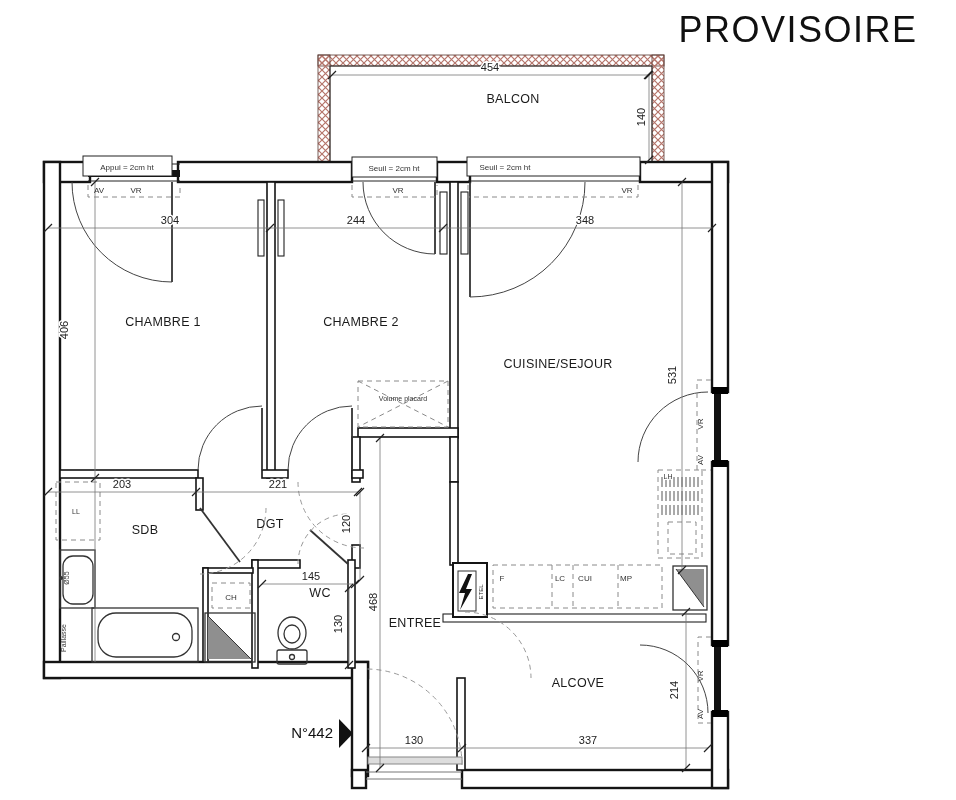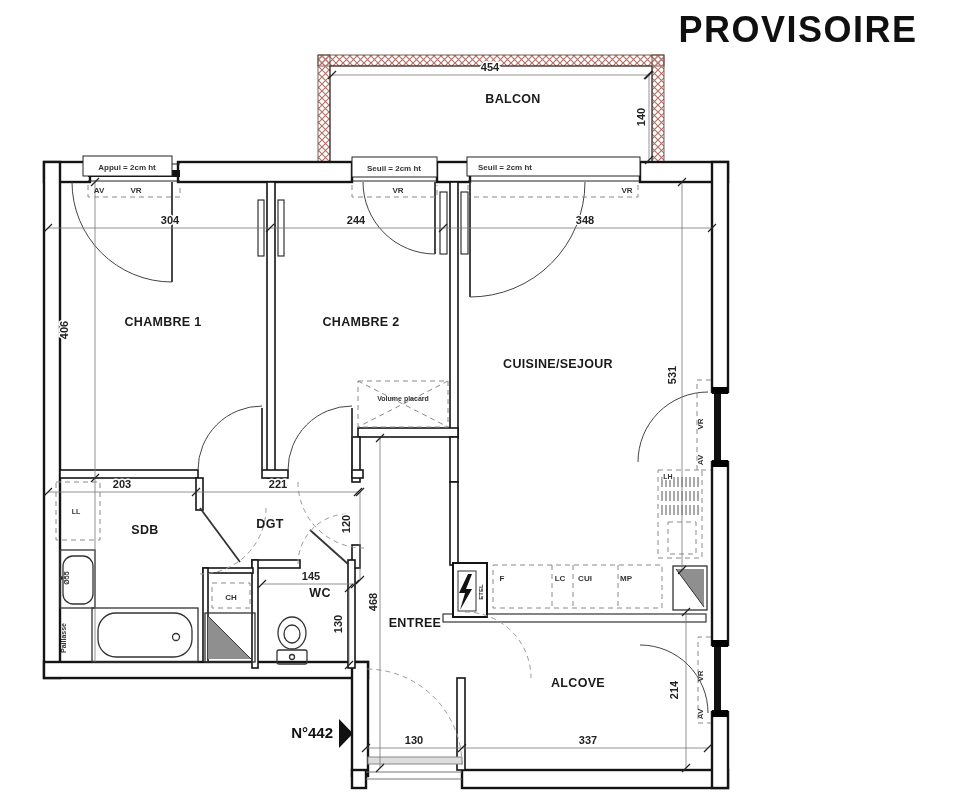--- a/index.html
+++ b/index.html
@@ -1,17 +1,17 @@
 <!DOCTYPE html>
 <html><head>
 <meta charset="utf-8">
 <style>
   html,body{margin:0;padding:0;background:#fff;}
   .plan{position:relative;width:956px;height:800px;background:#fff;overflow:hidden;
-        font-family:"Liberation Sans",sans-serif;font-weight:bold;}
+        font-family:"Liberation Sans",sans-serif;}
   svg{display:block}
   svg text{font-family:"Liberation Sans",sans-serif;fill:#1a1a1a;}
   .room{font-size:12.5px;text-anchor:middle;letter-spacing:.3px;}
   .dim{font-size:11px;text-anchor:middle;paint-order:stroke;stroke:#fff;stroke-width:3px;fill:#222;}
   .small{font-size:8px;text-anchor:middle;fill:#333;}
   .tiny{font-size:7px;text-anchor:middle;fill:#333;}
   .title{font-size:36px;text-anchor:middle;letter-spacing:1.5px;fill:#101010;}
   .unit{font-size:15px;text-anchor:end;fill:#111;}
   .wx{fill:#fff;stroke:#141414;stroke-width:2.4;}
   .wi{fill:#fff;stroke:#141414;stroke-width:1.6;}

